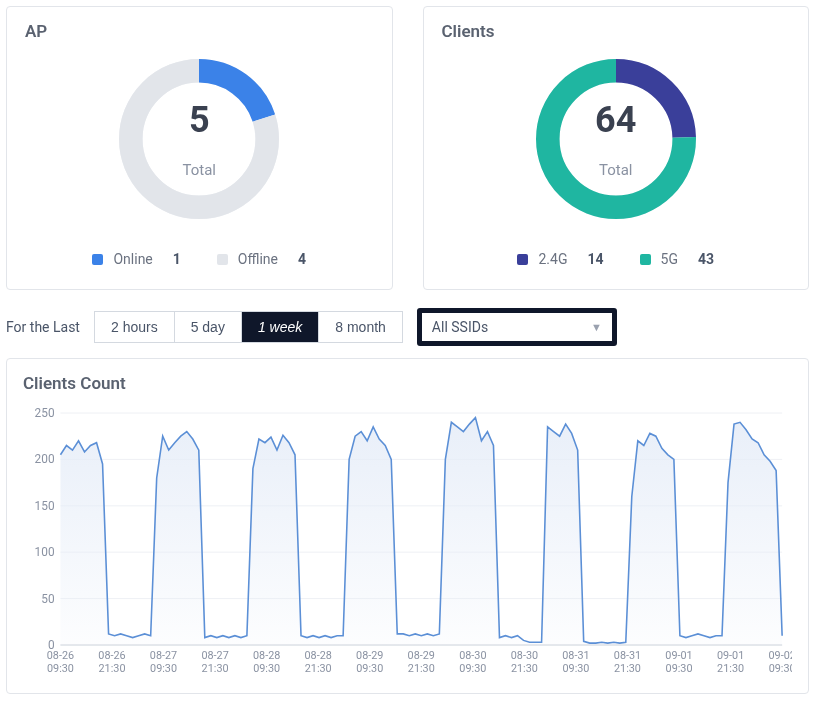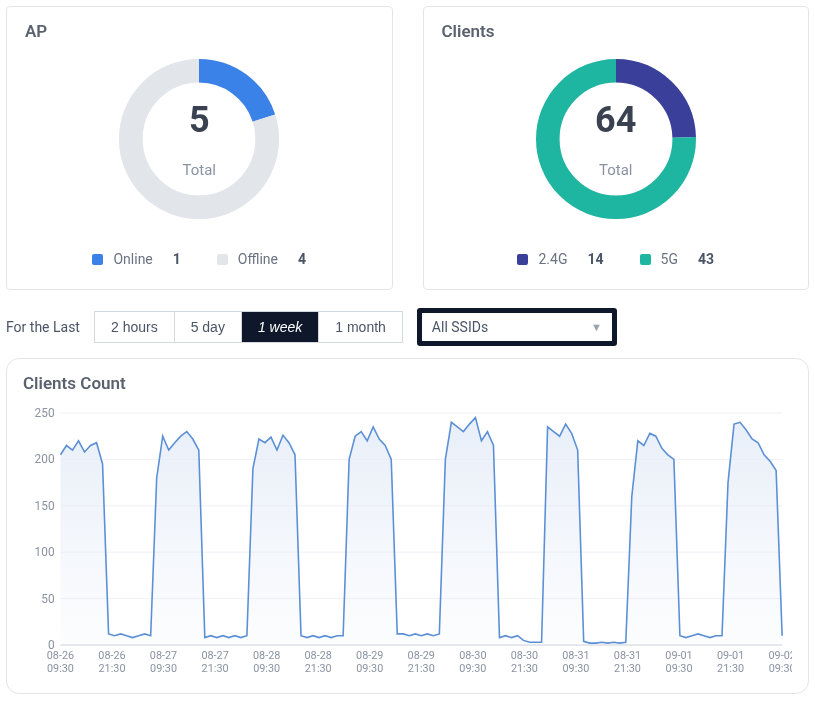--- a/index.html
+++ b/index.html
@@ -87,21 +87,21 @@
   .dropdown {
     display: flex; align-items: center; justify-content: space-between;
     border: 5px solid #0f172a; border-radius: 3px;
     padding: 6px 10px; width: 200px; font-size: 14px;
     color: #4a5568; cursor: pointer; background: #fff;
   }
   .dropdown .arrow { color: #9aa1af; font-size: 11px; }
 
   .chart-card {
     border: 1px solid #e2e5ea;
-    border-radius: 13px;
+    border-radius: 4px;
     padding: 14px 16px 10px;
   }
   .chart-title {
     font-size: 17px;
     font-weight: 600;
     color: #5a6270;
     margin: 0 0 10px 0;
   }
   .chart-svg { width: 100%; height: 280px; display: block; }
   .ytick-text { font-size: 12px; fill: #8a92a2; text-anchor: end; }
@@ -171,21 +171,21 @@
     </div>
   </div>
 </div>
 
 <div class="controls-row">
   <span class="for-label">For the Last</span>
   <div class="btn-group" id="range-group">
       <button class="tbtn">2 hours</button>
       <button class="tbtn">5 day</button>
       <button class="tbtn active">1 week</button>
-      <button class="tbtn">1 month</button>
+      <button class="tbtn">8 month</button>
     </div>
   <div class="dropdown">
     <span>All SSIDs</span>
     <span class="arrow">▼</span>
   </div>
 </div>
 
 <div class="chart-card">
   <div class="chart-title">Clients Count</div>
   <svg class="chart-svg" id="line-chart" viewBox="0 0 780 280" preserveAspectRatio="none">

